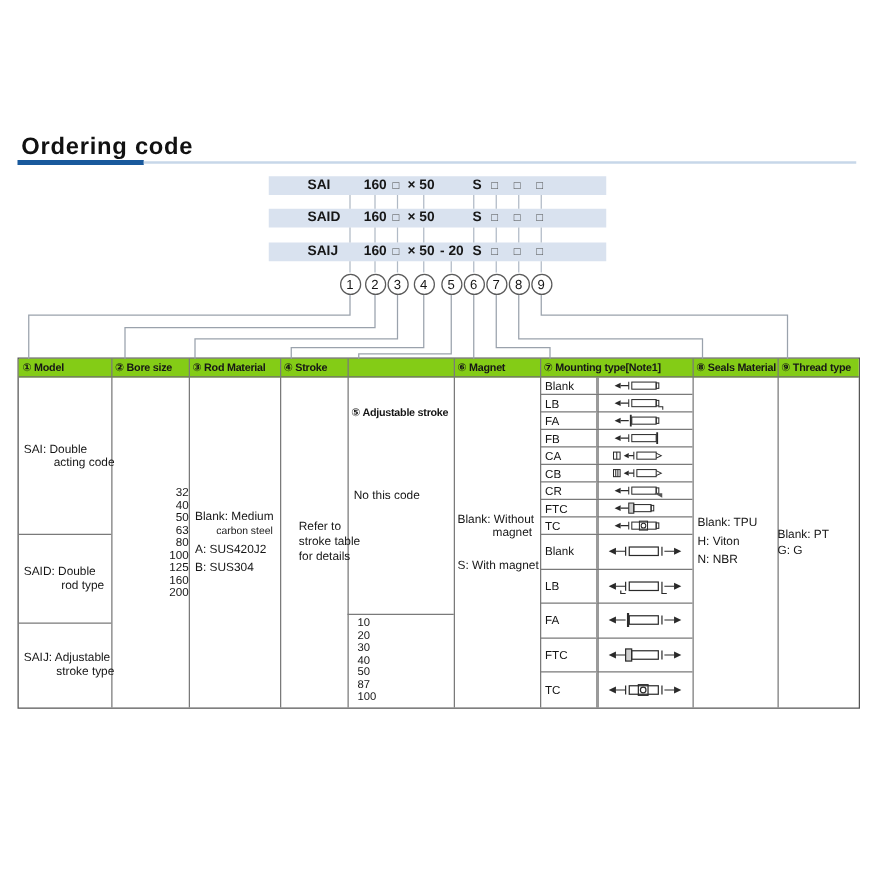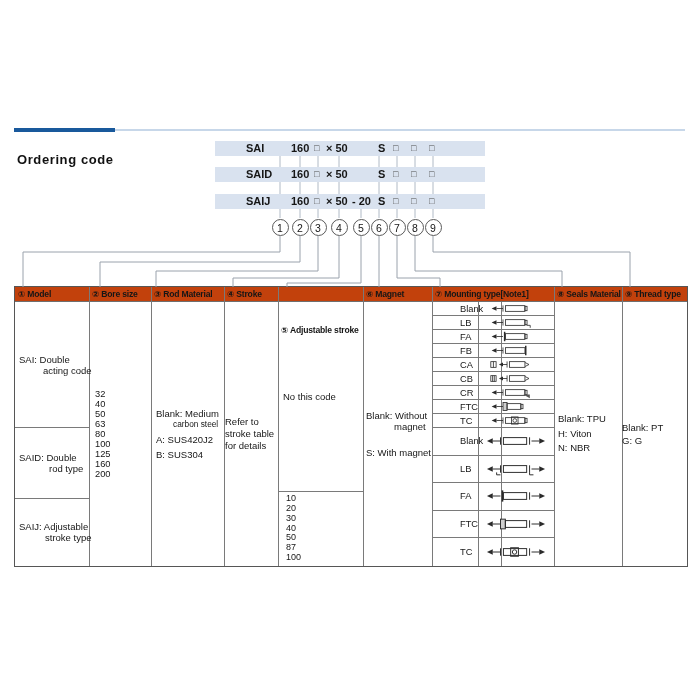--- a/index.html
+++ b/index.html
@@ -1,42 +1,42 @@
 <!DOCTYPE html>
 <html><head>
 <meta charset="utf-8">
 <style>
   html,body{margin:0;padding:0;background:#fff;}
   #page{position:relative;width:700px;height:700px;background:#ffffff;overflow:hidden;
         font-family:"Liberation Sans","DejaVu Sans",sans-serif;color:#161616;}
   .abs{position:absolute;}
   
-  #title{left:17px;top:107px;font-size:13px;font-weight:bold;letter-spacing:.6px;color:#111;margin-top:45px;}
+  #title{left:17px;top:107px;font-size:19px;font-weight:bold;letter-spacing:.6px;color:#111;}
   #rule-dark{left:14px;top:128px;width:101px;height:4px;background:#19599c;}
   #rule-light{left:115px;top:129px;width:570px;height:2px;background:#c7d7e9;}
   
   .code-bar{left:215px;width:270px;height:15px;background:#d9e2ef;}
   .code-part{position:absolute;height:15px;line-height:15px;font-size:11px;font-weight:bold;white-space:nowrap;text-align:right;}
   .sq{font-weight:normal;font-size:9px;color:#4d4d4d;}
   
   .digit-circle{width:17px;height:17px;border:1px solid #5a5a5a;border-radius:50%;background:#fff;
     font-size:10.5px;line-height:16px;text-align:center;box-sizing:border-box;z-index:3;}
   
   #tbl{left:14px;top:286px;width:672px;height:279px;border:1px solid #565656;box-sizing:content-box;}
-  #tbl .hdr{position:absolute;left:0;top:0;width:672px;height:15px;background:#c2410c;border-bottom:1px solid #6f6f6f;box-sizing:border-box;text-decoration:underline;}
+  #tbl .hdr{position:absolute;left:0;top:0;width:672px;height:15px;background:#84cc16;border-bottom:1px solid #6f6f6f;box-sizing:border-box;text-decoration:underline;}
   .hcell{position:absolute;top:0;height:15px;line-height:15px;font-weight:bold;font-size:8.6px;
     letter-spacing:-0.2px;white-space:nowrap;overflow:hidden;padding-left:3px;box-sizing:border-box;}
   .vsep{position:absolute;top:0;width:0;height:279px;border-left:1px solid #7a7a7a;}
   .hseg{position:absolute;height:0;border-top:1px solid #7a7a7a;}
   .cellblock{position:absolute;display:flex;flex-direction:column;justify-content:center;
     font-size:9.5px;line-height:11px;box-sizing:border-box;}
   .cellblock div{white-space:nowrap;}
   .mrow{position:absolute;box-sizing:border-box;border-bottom:1px solid #7a7a7a;}
   .mlabel{position:absolute;left:0;top:0;height:100%;width:46px;box-sizing:border-box;
-    padding-left:4px;font-size:9.3px;display:flex;align-items:center;margin-left:24px;}
+    padding-left:4px;font-size:9.3px;display:flex;align-items:center;}
   .micon{position:absolute;left:46px;top:0;height:100%;width:76px;display:flex;align-items:center;justify-content:center;}
   #footnote{left:15px;top:573px;font-size:9px;color:#222;white-space:nowrap;}
   svg.overlay{position:absolute;left:0;top:0;z-index:1;pointer-events:none;}
 </style>
 </head>
 <body>
 
 <div id="page">
 
   <div class="abs" id="title">Ordering code</div>
@@ -157,38 +157,38 @@
           <div style="padding-left: 24px;">acting code</div>
         </div>
         <div class="cellblock" style="left: 0px; top: 140px; width: 74px; height: 71px; padding-left: 4px;">
           <div>SAID: Double</div>
           <div style="padding-left: 30px;">rod type</div>
         </div>
         <div class="cellblock" style="left: 0px; top: 211px; width: 74px; height: 68px; padding-left: 4px;">
           <div>SAIJ: Adjustable</div>
           <div style="padding-left: 26px;">stroke type</div>
         </div>
-        <div class="cellblock" style="left: 74px; top: 15px; width: 62px; height: 264px; padding-left: 6px; line-height: 10px; font-size: 9.3px;">
+        <div class="cellblock" style="left: 74px; top: 15px; width: 62px; height: 264px; padding-left: 6px; line-height: 10px; font-size: 9.3px; align-items: flex-end;">
           <div>32</div>
           <div>40</div>
           <div>50</div>
           <div>63</div>
           <div>80</div>
           <div>100</div>
           <div>125</div>
           <div>160</div>
           <div>200</div>
         </div>
         <div class="cellblock" style="left: 136px; top: 15px; width: 73px; height: 264px; padding-left: 5px;">
           <div>Blank: Medium</div>
           <div style="padding-left: 17px; font-size: 8.3px;">carbon steel</div>
           <div style="margin-top: 4px;">A: SUS420J2</div>
           <div style="margin-top: 4px;">B: SUS304</div>
         </div>
-        <div class="cellblock" style="left: 209px; top: 15px; width: 54px; height: 264px; padding-left: 1px; line-height: 12px;">
+        <div class="cellblock" style="left: 209px; top: 15px; width: 54px; height: 264px; padding-left: 15px; line-height: 12px;">
           <div>Refer to</div>
           <div>stroke table</div>
           <div>for details</div>
         </div>
         <div class="cellblock" style="left: 263px; top: 15px; width: 85px; height: 189px; padding-left: 5px;">
           <div>No this code</div>
         </div>
         <div class="cellblock" style="left: 263px; top: 204px; width: 85px; height: 75px; padding-left: 8px; line-height: 9.8px; font-size: 9px;">
           <div>10</div>
           <div>20</div>

